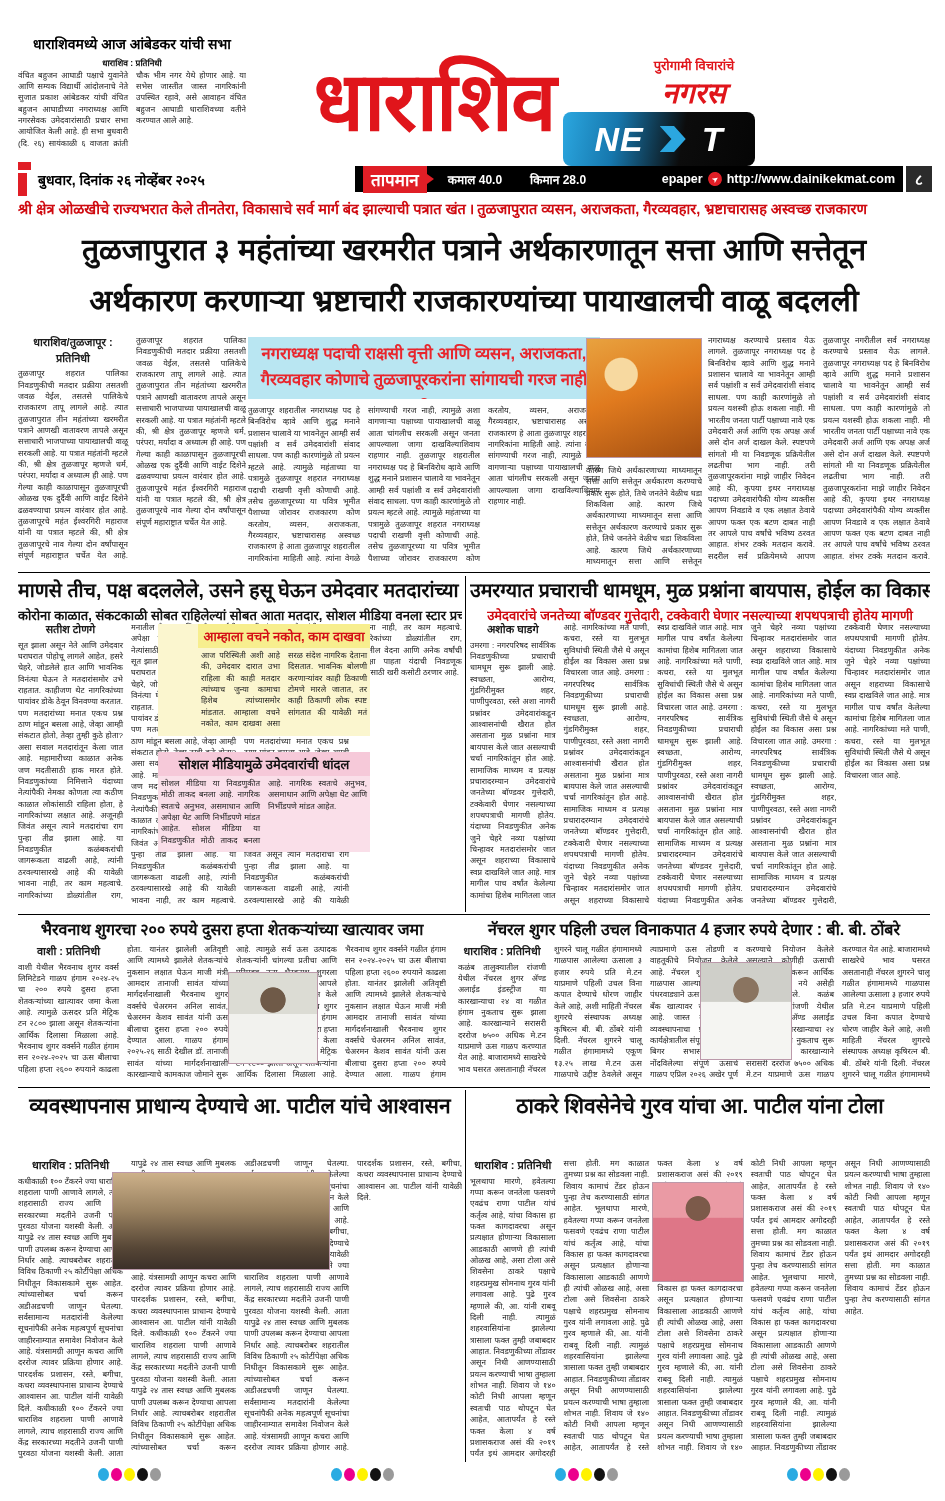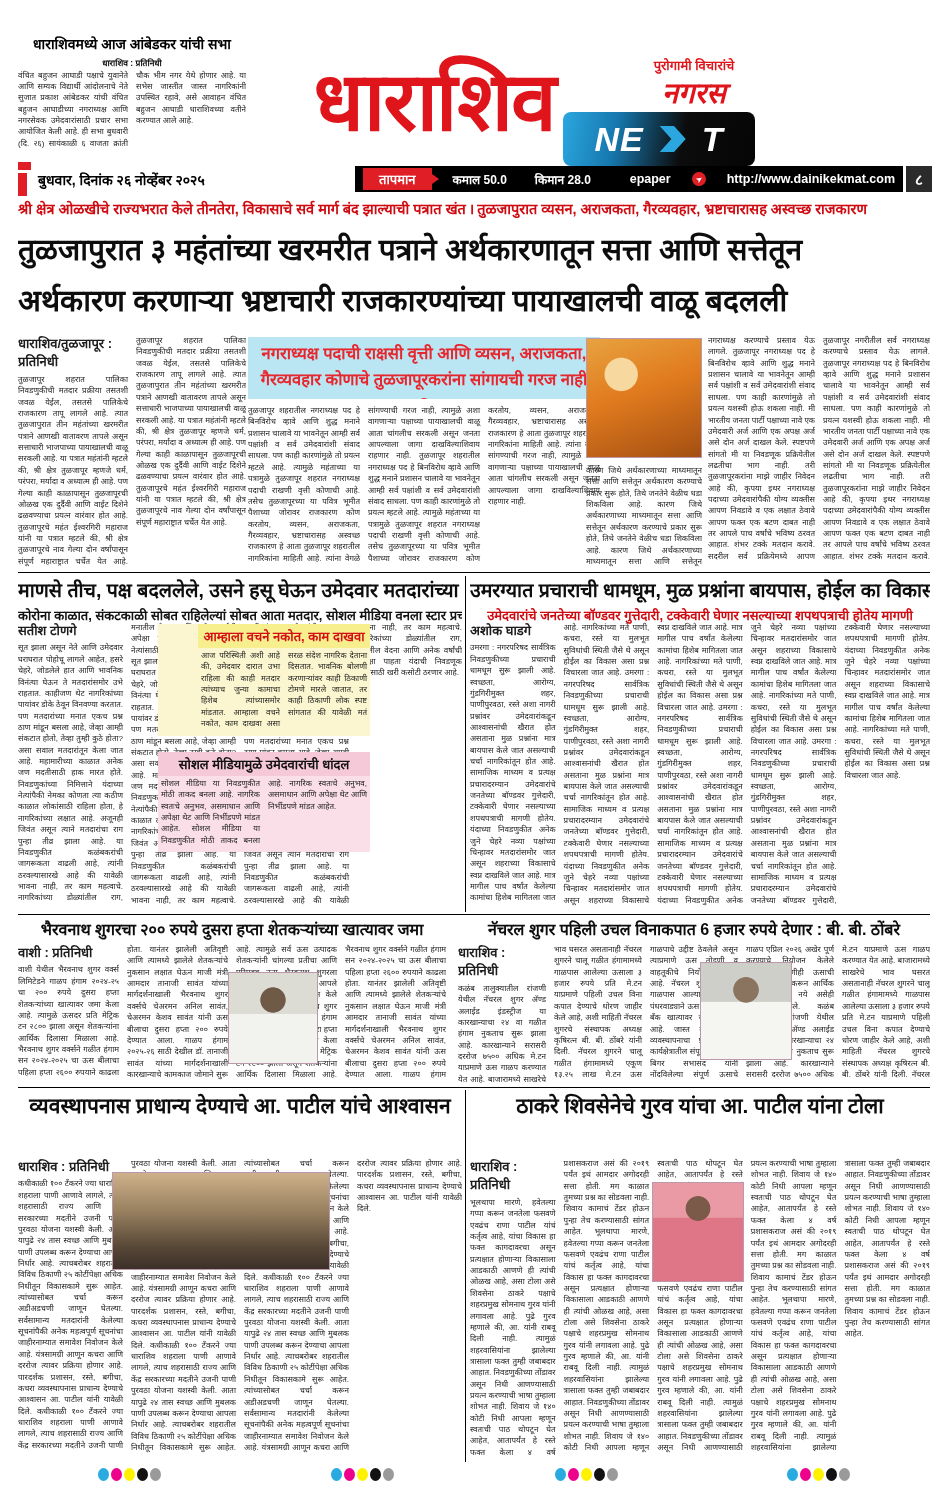--- a/index.html
+++ b/index.html
@@ -21,39 +21,39 @@
   
   .mast-title { position:absolute; left:250px; top:34px; width:368px; height:128px; display:flex; align-items:center; justify-content:center; font-size:82px; font-weight:800; color:#e0151b; letter-spacing:-2px; white-space:nowrap; overflow:hidden; }
   .tagline { position:absolute; left:630px; top:56px; width:128px; text-align:center; color:#e0151b; font-weight:800; font-size:13px; white-space:nowrap; overflow:hidden; }
   .brand { position:absolute; left:630px; top:72px; width:128px; text-align:center; color:#e0151b; font-weight:800; font-size:29px; font-style:italic; white-space:nowrap; overflow:hidden; }
   .next-logo { position:absolute; left:563px; top:112px; width:192px; height:54px; border-radius:8px; background:linear-gradient(100deg,#2ba7e0 0%,#1677ad 28%,#0c0c0c 62%,#050505 100%); display:flex; align-items:center; justify-content:center; gap:16px; overflow:hidden; }
   .nx-txt { color:#fff; font-weight:800; font-style:italic; font-size:34px; letter-spacing:1px; }
   .nx-arrow { width:26px; height:26px; background:#2ba7e0; clip-path:polygon(0 0, 55% 0, 100% 50%, 55% 100%, 0 100%, 45% 50%); }
 
   
   .info-bar { position:absolute; left:355px; top:166px; width:548px; height:26px; background:#000; display:flex; align-items:center; padding:0 8px; color:#fff; }
-  .temp-chip { background:#e01e26; color:#fff; font-weight:800; font-size:13px; padding:2px 16px; }
+  .temp-chip { background:#e01e26; color:#fff; font-weight:800; font-size:17px; padding:2px 8px; }
   .temp-arrow { width:0; height:0; border-top:5px solid transparent; border-bottom:5px solid transparent; border-left:7px solid #e01e26; margin-right:14px; }
   .temp-item { font-size:12px; font-weight:700; margin-right:28px; white-space:nowrap; }
-  .epaper-wrap { margin-left:auto; display:flex; align-items:center; gap:21px; font-size:12.5px; font-weight:700; white-space:nowrap; }
+  .epaper-wrap { margin-left:auto; display:flex; align-items:center; gap:5px; font-size:12.5px; font-weight:700; white-space:nowrap; }
   .cursor-icon { width:14px; height:14px; border-radius:50%; background:#e01e26; color:#fff; font-size:8px; display:inline-flex; align-items:center; justify-content:center; transform:rotate(-35deg); }
   .page-num-box { position:absolute; left:906px; top:166px; width:26px; height:26px; background:#2b2b2b; color:#fff; font-weight:800; font-size:15px; display:flex; align-items:center; justify-content:center; }
 
   
   .kicker { position:absolute; left:18px; top:198px; width:912px; font-size:14.5px; font-weight:800; color:#cf0a10; white-space:nowrap; overflow:hidden; }
   .kicker .k2 { border-bottom:2px solid #000; padding-bottom:1px; }
   .kicker .sep { color:#cf0a10; padding:0 3px; }
-  .main-head { position:absolute; left:18px; top:224px; width:912px; height:108px; text-align:left; color:#0d0d0d; font-weight:800; }
+  .main-head { position:absolute; left:18px; top:224px; width:912px; height:108px; text-align:center; color:#0d0d0d; font-weight:800; }
   .main-head .l { font-size:30px; line-height:51px; white-space:nowrap; overflow:hidden; }
 
   
   .rule { position:absolute; left:18px; width:912px; height:0; border-top:1.5px solid #000; }
   .vrule { position:absolute; width:0; border-left:1px solid #000; }
   .body-text { font-size:8px; line-height:1.42; text-align:justify; color:#1c1c1c; column-gap:8px; column-fill:auto; overflow:hidden; }
-  .byline { font-size:13px; font-weight:700; text-align:left; display:block; margin-bottom:2px; }
+  .byline { font-size:11px; font-weight:700; text-align:center; display:block; margin-bottom:2px; }
   .photo { position:absolute; border:1px solid #b9a; }
 
   
   .band1 { position:absolute; left:18px; top:335px; width:912px; height:234px; }
   .b1-left { position:absolute; left:0; top:0; width:228px; height:234px; column-count:2; }
   .cyan-box { position:absolute; left:230px; top:2px; width:352px; height:62px; background:#b9e6f2; color:#e8262d; font-weight:800; font-size:16.5px; text-align:center; line-height:1.55; padding:4px 6px; overflow:hidden; }
   .b1-mid { position:absolute; left:230px; top:70px; width:352px; height:164px; column-count:3; }
   .photo-monk { left:568px; top:3px; width:116px; height:120px; background:radial-gradient(circle at 30% 30%, #f7d9a0 0 14%, transparent 15%), linear-gradient(160deg,#e8a23f 0%,#e07a1e 45%,#a34f12 100%); }
   .b1-under-photo { position:absolute; left:568px; top:130px; width:116px; height:104px; column-count:1; }
   .b1-right { position:absolute; left:690px; top:0; width:222px; height:234px; column-count:2; }
@@ -118,21 +118,21 @@
   <div class="brand">नगरस</div>
   <div class="next-logo">
     <span class="nx-txt">NE</span>
     <span class="nx-arrow"></span>
     <span class="nx-txt">T</span>
   </div>
 
   <div class="info-bar">
     <span class="temp-chip">तापमान</span>
     <span class="temp-arrow"></span>
-    <span class="temp-item">कमाल 50.0</span>
+    <span class="temp-item">कमाल 40.0</span>
     <span class="temp-item">किमान 28.0</span>
     <span class="epaper-wrap">
       <span>epaper</span>
       <span class="cursor-icon">➤</span>
       <span>http://www.dainikekmat.com</span>
     </span>
   </div>
   <div class="page-num-box">८</div>
 
   <div class="kicker">
@@ -187,21 +187,21 @@
 
   <div class="band3-left">
     <div class="art-head-md">भैरवनाथ शुगरचा २०० रुपये दुसरा हप्ता शेतकऱ्यांच्या खात्यावर जमा</div>
     <div class="b3l-body body-text">
       <span class="byline">वाशी : प्रतिनिधी</span><span>वाशी येथील भैरवनाथ शुगर वर्क्स लिमिटेडने गाळप हंगाम २०२४-२५ चा २०० रुपये दुसरा हप्ता शेतकऱ्यांच्या खात्यावर जमा केला आहे. त्यामुळे ऊसदर प्रति मेट्रिक टन २८०० झाला असून शेतकऱ्यांना आर्थिक दिलासा मिळाला आहे. भैरवनाथ शुगर वर्क्सने गळीत हंगाम सन २०२४-२०२५ चा ऊस बीलाचा पहिला हप्ता २६०० रुपयाने काढला होता. यानंतर झालेली अतिवृष्टी आणि त्यामध्ये झालेले शेतकऱ्यांचे नुकसान लक्षात घेऊन माजी मंत्री आमदार तानाजी सावंत यांच्या मार्गदर्शनाखाली भैरवनाथ शुगर वर्क्सचे चेअरमन अनिल सावंत, चेअरमन केशव सावंत यांनी ऊस बीलाचा दुसरा हप्ता २०० रुपये देण्यात आला. गाळप हंगाम २०२५-२६ साठी देखील डॉ. तानाजी सावंत यांच्या मार्गदर्शनाखाली कारखान्याचे कामकाज जोमाने सुरू आहे. त्यामुळे सर्व ऊस उत्पादक शेतकऱ्यांनी चांगल्या प्रतीचा आणि परिपक्व ऊस भैरवनाथ शुगरला द्यावा व कारखान्याच्या यशात आपले योगदान द्यावे असे आवाहन केले आहे. वाशी येथील भैरवनाथ शुगर वर्क्स लिमिटेडने गाळप हंगाम २०२४-२५ चा २०० रुपये दुसरा हप्ता शेतकऱ्यांच्या खात्यावर जमा केला आहे. त्यामुळे ऊसदर प्रति मेट्रिक टन २८०० झाला असून शेतकऱ्यांना आर्थिक दिलासा मिळाला आहे. भैरवनाथ शुगर वर्क्सने गळीत हंगाम सन २०२४-२०२५ चा ऊस बीलाचा पहिला हप्ता २६०० रुपयाने काढला होता. यानंतर झालेली अतिवृष्टी आणि त्यामध्ये झालेले शेतकऱ्यांचे नुकसान लक्षात घेऊन माजी मंत्री आमदार तानाजी सावंत यांच्या मार्गदर्शनाखाली भैरवनाथ शुगर वर्क्सचे चेअरमन अनिल सावंत, चेअरमन केशव सावंत यांनी ऊस बीलाचा दुसरा हप्ता २०० रुपये देण्यात आला. गाळप हंगाम २०२५-२६ साठी देखील डॉ. तानाजी सावंत यांच्या मार्गदर्शनाखाली कारखान्याचे कामकाज जोमाने सुरू आहे. त्यामुळे सर्व ऊस उत्पादक शेतकऱ्यांनी चांगल्या प्रतीचा आणि परिपक्व ऊस भैरवनाथ शुगरला द्यावा व कारखान्याच्या यशात आपले योगदान द्यावे असे आवाहन केले आहे.</span>
     </div>
     <div class="photo photo-portrait1"></div>
   </div>
 
   <div class="band3-right">
-    <div class="art-head-md">नॅचरल शुगर पहिली उचल विनाकपात 6 हजार रुपये देणार : बी. बी. ठोंबरे</div>
+    <div class="art-head-md">नॅचरल शुगर पहिली उचल विनाकपात 4 हजार रुपये देणार : बी. बी. ठोंबरे</div>
     <div class="b3r-body body-text">
       <span class="byline">धाराशिव : प्रतिनिधी</span><span>कळंब तालुक्यातील रांजणी येथील नॅचरल शुगर अ‍ॅण्ड अलाईड इंडस्ट्रीज या कारखान्याचा २४ वा गळीत हंगाम नुकताच सुरू झाला आहे. कारखान्याने सरासरी दररोज ७५०० अधिक मे.टन याप्रमाणे ऊस गाळप करण्यात येत आहे. बाजारामध्ये साखरेचे भाव घसरत असतानाही नॅचरल शुगरने चालू गळीत हंगामामध्ये गाळपास आलेल्या ऊसाला ३ हजार रुपये प्रति मे.टन याप्रमाणे पहिली उचल विना कपात देण्याचे धोरण जाहीर केले आहे, अशी माहिती नॅचरल शुगरचे संस्थापक अध्यक्ष कृषिरत्न बी. बी. ठोंबरे यांनी दिली. नॅचरल शुगरने चालू गळीत हंगामामध्ये एकूण १३.२५ लाख मे.टन ऊस गाळपाचे उद्दीष्ट ठेवलेले असून त्याप्रमाणे ऊस तोडणी व वाहतूकीचे नियोजन केलेले आहे. नॅचरल शुगरकडे ऊस गाळपास आल्यानंतर प्रत्येक पंधरवाड्याने ऊस पुरवठादारांचे बँक खात्यावर जमा करणार आहे. जास्त दर देण्याचा व्यवस्थापनाचा प्रयत्न आहे. कार्यक्षेत्रातील संपूर्ण सभासद व बिगर सभासद यांनी नोंदविलेल्या संपूर्ण ऊसाचे गाळप एप्रिल २०२६ अखेर पूर्ण करण्याचे नियोजन केलेले असल्याने कोणीही ऊसाची इतर विल्हेवाट करून आर्थिक नुकसान करू नये असेही आवाहन केले. कळंब तालुक्यातील रांजणी येथील नॅचरल शुगर अ‍ॅण्ड अलाईड इंडस्ट्रीज या कारखान्याचा २४ वा गळीत हंगाम नुकताच सुरू झाला आहे. कारखान्याने सरासरी दररोज ७५०० अधिक मे.टन याप्रमाणे ऊस गाळप करण्यात येत आहे. बाजारामध्ये साखरेचे भाव घसरत असतानाही नॅचरल शुगरने चालू गळीत हंगामामध्ये गाळपास आलेल्या ऊसाला ३ हजार रुपये प्रति मे.टन याप्रमाणे पहिली उचल विना कपात देण्याचे धोरण जाहीर केले आहे, अशी माहिती नॅचरल शुगरचे संस्थापक अध्यक्ष कृषिरत्न बी. बी. ठोंबरे यांनी दिली. नॅचरल शुगरने चालू गळीत हंगामामध्ये एकूण १३.२५ लाख मे.टन ऊस गाळपाचे उद्दीष्ट ठेवलेले असून त्याप्रमाणे ऊस तोडणी व वाहतूकीचे नियोजन केलेले आहे. नॅचरल शुगरकडे ऊस गाळपास आल्यानंतर प्रत्येक पंधरवाड्याने ऊस पुरवठादारांचे बँक खात्यावर जमा करणार आहे. जास्त दर देण्याचा व्यवस्थापनाचा प्रयत्न आहे. कार्यक्षेत्रातील संपूर्ण सभासद व बिगर सभासद यांनी नोंदविलेल्या संपूर्ण ऊसाचे गाळप एप्रिल २०२६ अखेर पूर्ण करण्याचे नियोजन केलेले असल्याने कोणीही ऊसाची इतर विल्हेवाट करून आर्थिक नुकसान करू नये असेही आवाहन केले.</span>
     </div>
     <div class="photo photo-portrait2"></div>
   </div>
 
   <div class="rule" style="top:1087px"></div>
 
   <div class="band4-left">
     <div class="art-head-xl">व्यवस्थापनास प्राधान्य देण्याचे आ. पाटील यांचे आश्वासन</div>

